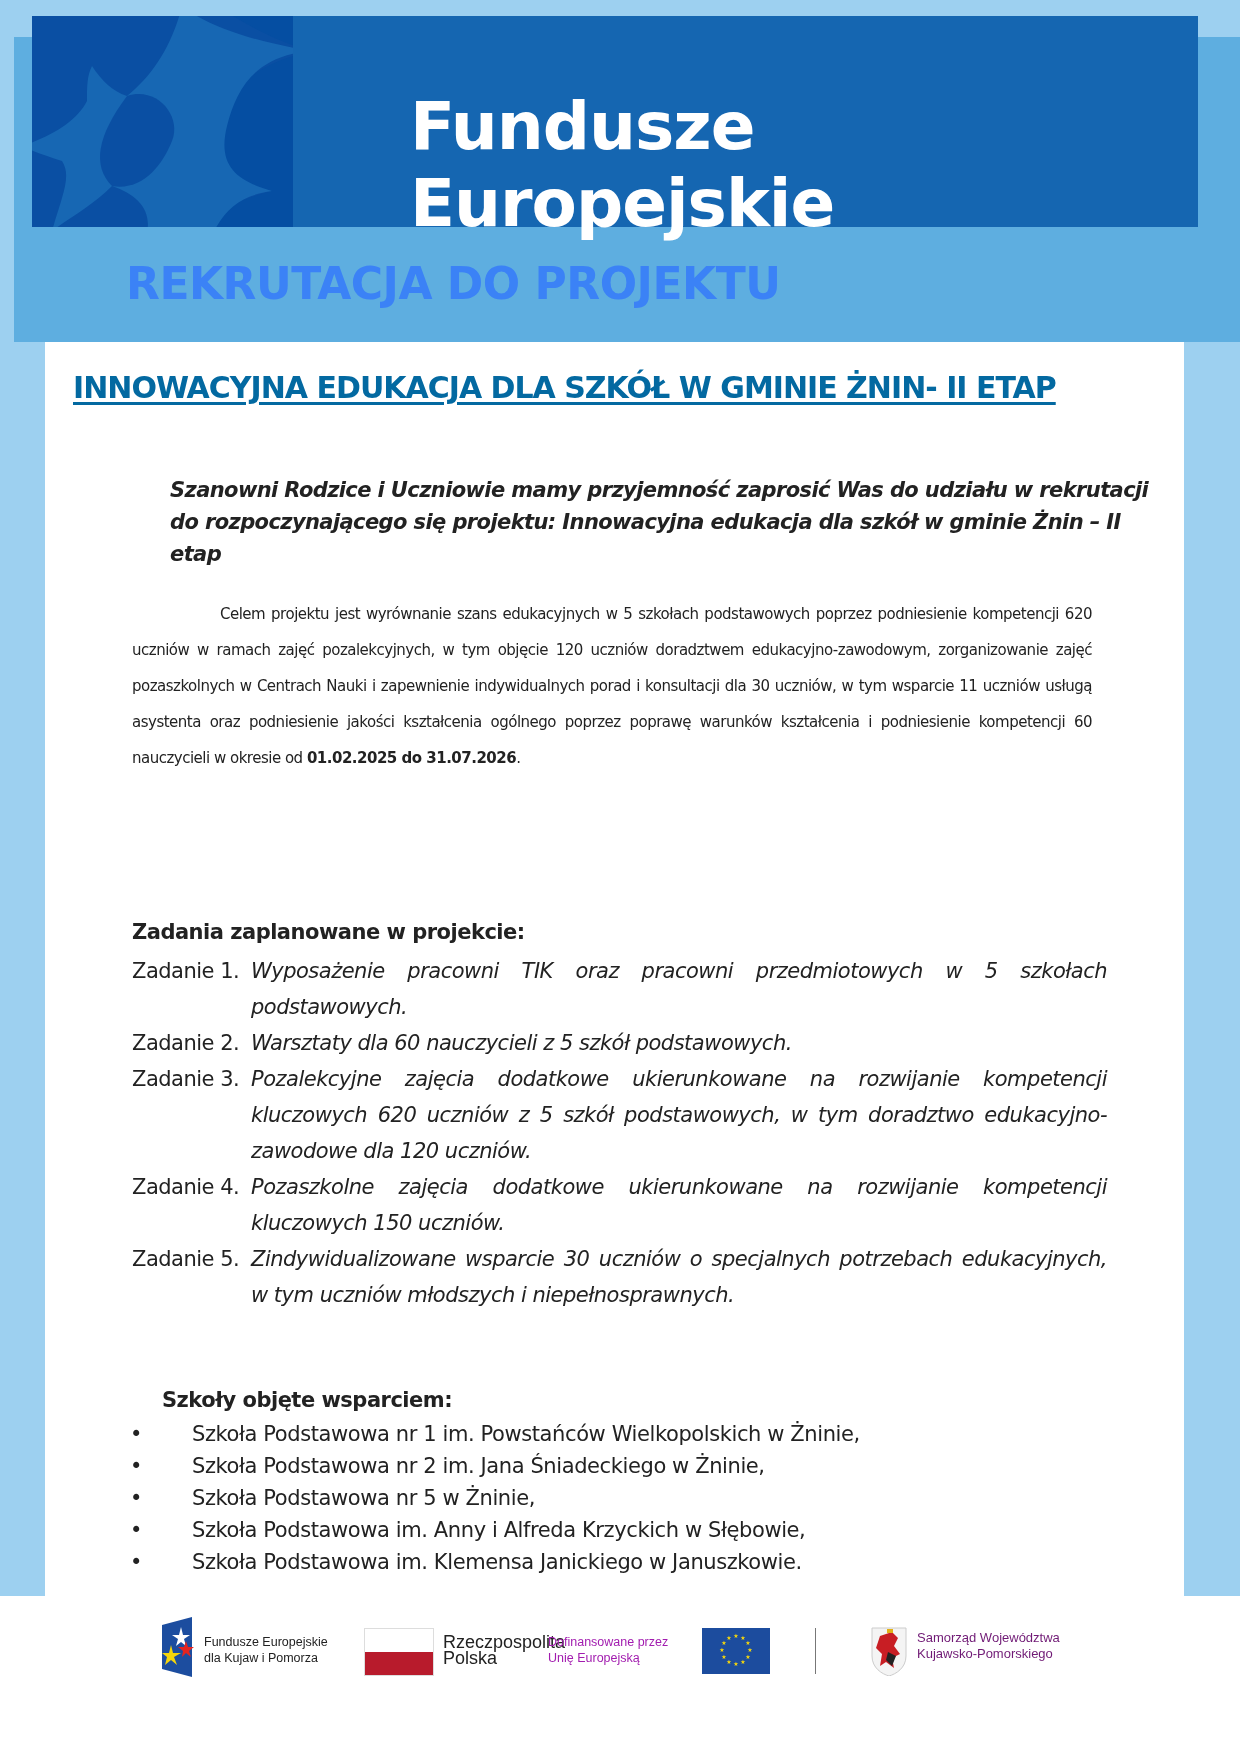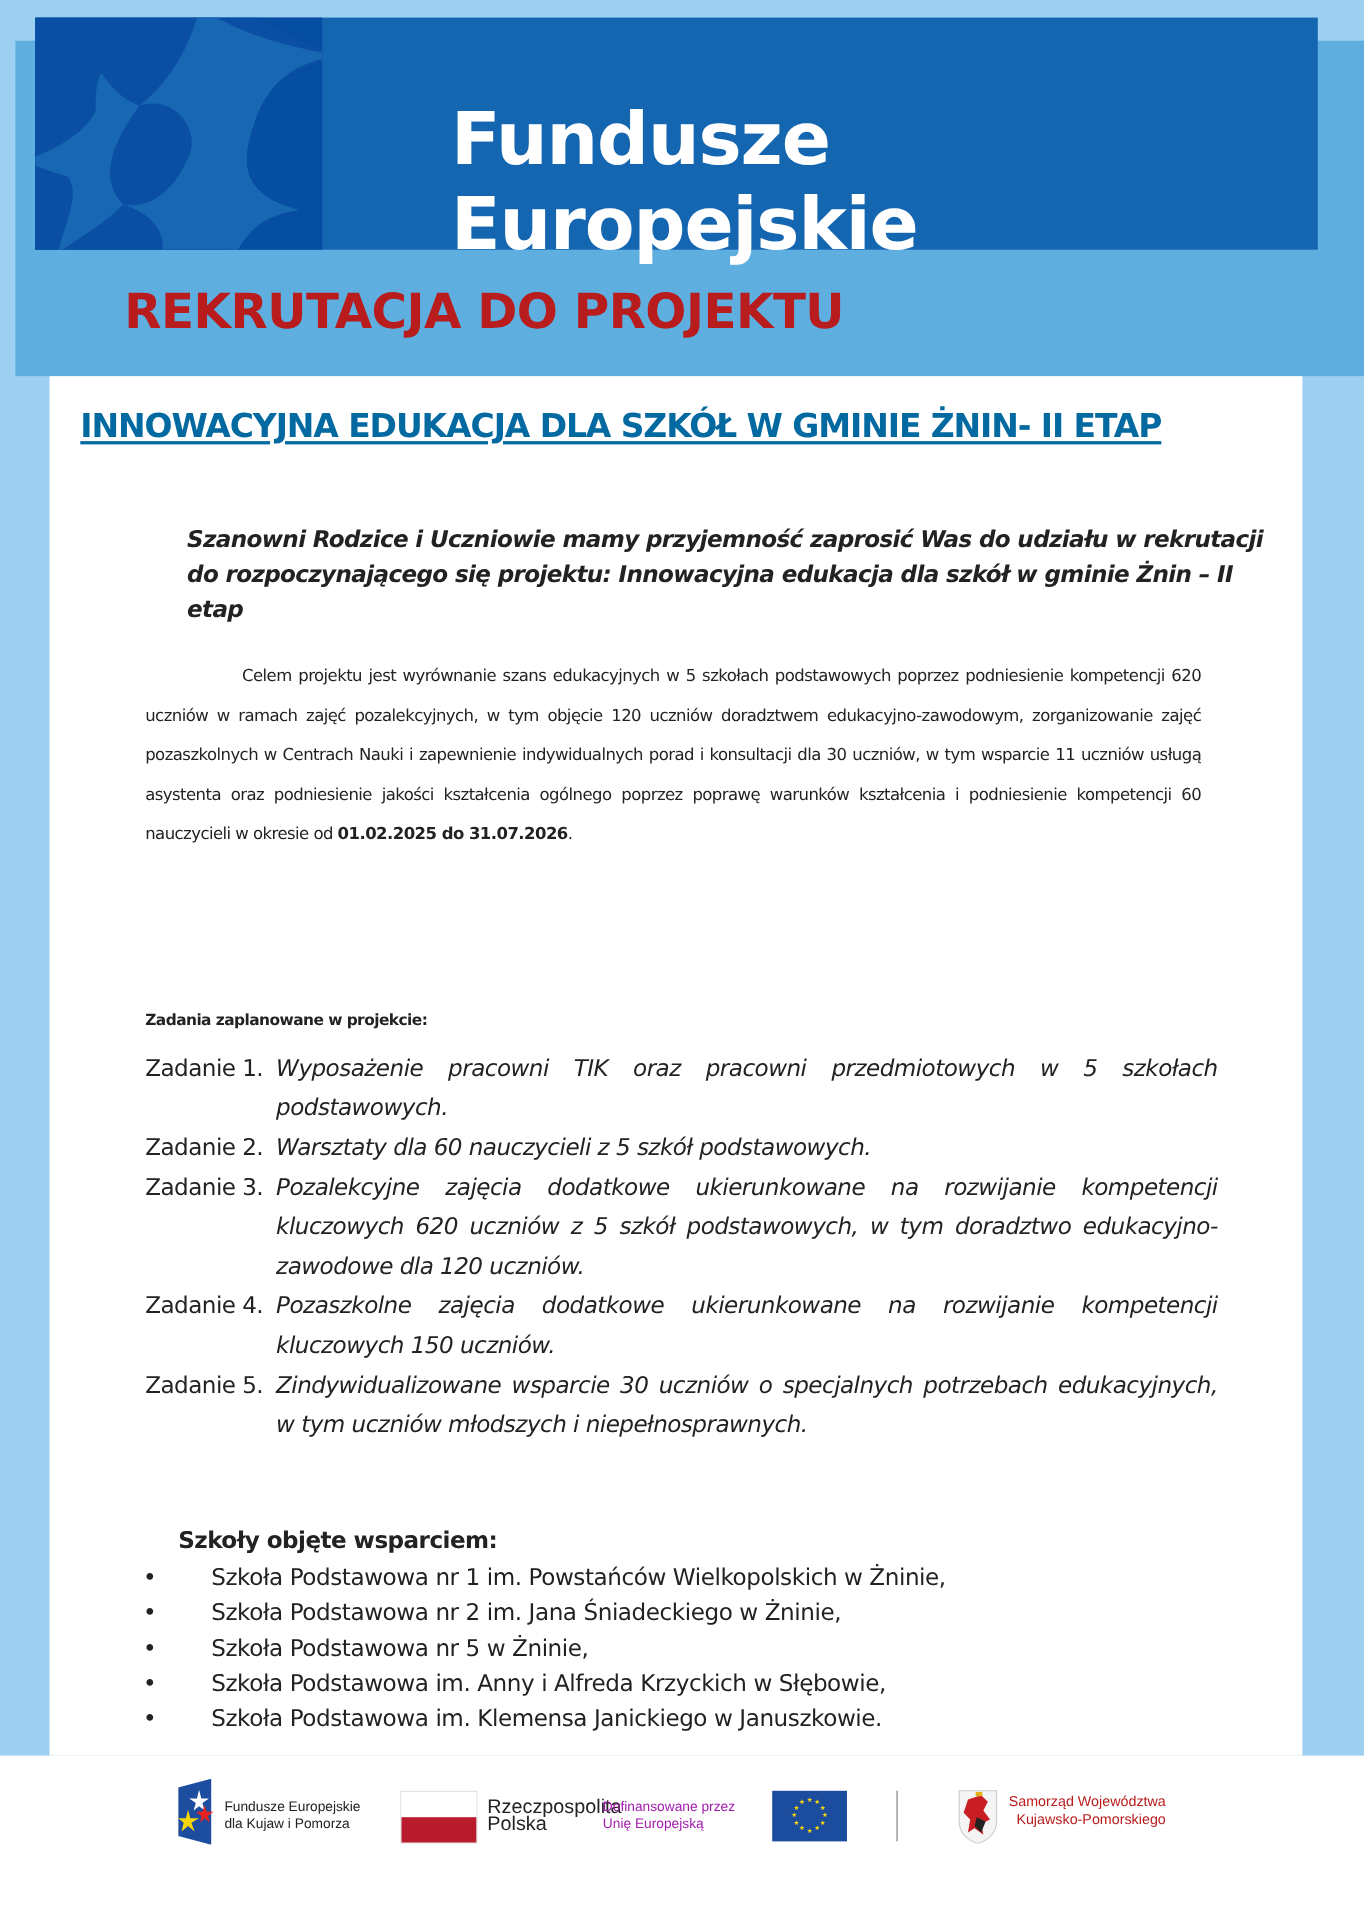--- a/index.html
+++ b/index.html
@@ -6,30 +6,30 @@
   body { width:1240px; height:1754px; position:relative; background:#ffffff; overflow:hidden;
          font-family:"Liberation Sans", sans-serif; color:#222; }
   .bg-light { position:absolute; left:0; top:0; width:1240px; height:1596px; background:#9dd0f0; }
   .bg-mid { position:absolute; left:14px; top:37px; width:1226px; height:305px; background:#5eaee0; }
   .content { position:absolute; left:45px; top:342px; width:1139px; height:1254px; background:#ffffff; }
   .brand-box { position:absolute; left:32px; top:16px; width:1166px; height:211px; background:#1566b1; }
   .star-panel { position:absolute; left:0; top:0; width:261px; height:211px; background:#054ea2; overflow:hidden; }
   .star-panel svg { position:absolute; left:0; top:0; }
   .brand-title { position:absolute; left:378px; top:72px; font-size:66px; font-weight:bold; color:#fff;
                  font-family:"DejaVu Sans", sans-serif; letter-spacing:-1px; }
-  .recruit-title { position:absolute; left:113px; top:258px; font-size:44px; font-weight:bold; color:#b91c1c;
+  .recruit-title { position:absolute; left:126px; top:258px; font-size:44px; font-weight:bold; color:#3b82f6;
                    font-family:"DejaVu Sans", sans-serif; letter-spacing:-0.5px; }
   .project-title { position:absolute; left:73px; top:370px; font-size:30px; font-weight:bold; color:#0369a1;
                    text-decoration:underline; text-underline-offset:4px; font-family:"DejaVu Sans", sans-serif; letter-spacing:-1px; white-space:nowrap; }
   .invite { position:absolute; left:132px; top:474px; width:980px; font-size:21px; font-style:italic; font-weight:bold;
             line-height:32px; color:#222; font-family:"DejaVu Sans", sans-serif; letter-spacing:-0.6px;margin-left:38px; }
   .goal { position:absolute; left:132px; top:596px; width:960px; font-size:15px; line-height:36px; text-align:justify;
           color:#222; font-family:"DejaVu Sans", sans-serif; letter-spacing:-0.5px; }
   .goal .indent { display:inline-block; width:88px; }
-  .tasks-head { position:absolute; left:132px; top:920px; font-size:14px; font-weight:bold; color:#222;
+  .tasks-head { position:absolute; left:132px; top:920px; font-size:21px; font-weight:bold; color:#222;
                 font-family:"DejaVu Sans", sans-serif; letter-spacing:-0.5px; }
   .tasks { position:absolute; left:132px; top:953px; width:975px; font-family:"DejaVu Sans", sans-serif;
            font-size:21px; line-height:36px; letter-spacing:-0.5px; }
   .task { display:flex; }
   .task-label { width:119px; flex:none; white-space:nowrap; }
   .task-text { flex:1; text-align:justify;font-style:italic; }
   .schools-head { position:absolute; left:118px; top:1388px; font-size:21px; font-weight:bold; color:#222;
                   font-family:"DejaVu Sans", sans-serif; letter-spacing:-0.5px;margin-left:44px; }
   .schools { position:absolute; left:130px; top:1418px; font-family:"DejaVu Sans", sans-serif; font-size:21px;
              line-height:32px; letter-spacing:-0.4px; }
@@ -39,21 +39,21 @@
   .logo-fe { position:absolute; left:162px; top:17px; }
   .logo-fe-text { position:absolute; left:204px; top:34px; font-size:12.5px; line-height:16px; color:#222; }
   .flag-pl { position:absolute; left:364px; top:28px; width:68px; height:46px; border:1px solid #ddd; }
   .flag-pl .w { height:50%; background:#fff; }
   .flag-pl .r { height:50%; background:#b81b2c; }
   .pl-text { position:absolute; left:443px; top:34px; font-size:18px; line-height:16px; color:#222; }
   .eu-text { position:absolute; left:548px; top:34px; width:142px; text-align:left; font-size:12.5px; line-height:16px; color:#a21caf; }
   .flag-eu { position:absolute; left:702px; top:28px; width:68px; height:46px; background:#1c4c9e; }
   .sep { position:absolute; left:815px; top:28px; width:1px; height:46px; background:#777; }
   .coat { position:absolute; left:870px; top:26px; }
-  .kp-text { position:absolute; left:917px; top:30px; font-size:13px; line-height:16px; color:#b91c1c;text-align:right; }
+  .kp-text { position:absolute; left:917px; top:30px; font-size:13px; line-height:16px; color:#701a75; }
 </style>
 </head>
 <body>
 
 <div class="bg-light"></div>
 <div class="bg-mid"></div>
 <div class="content"></div>
 
 <div class="brand-box">
   <div class="star-panel">

